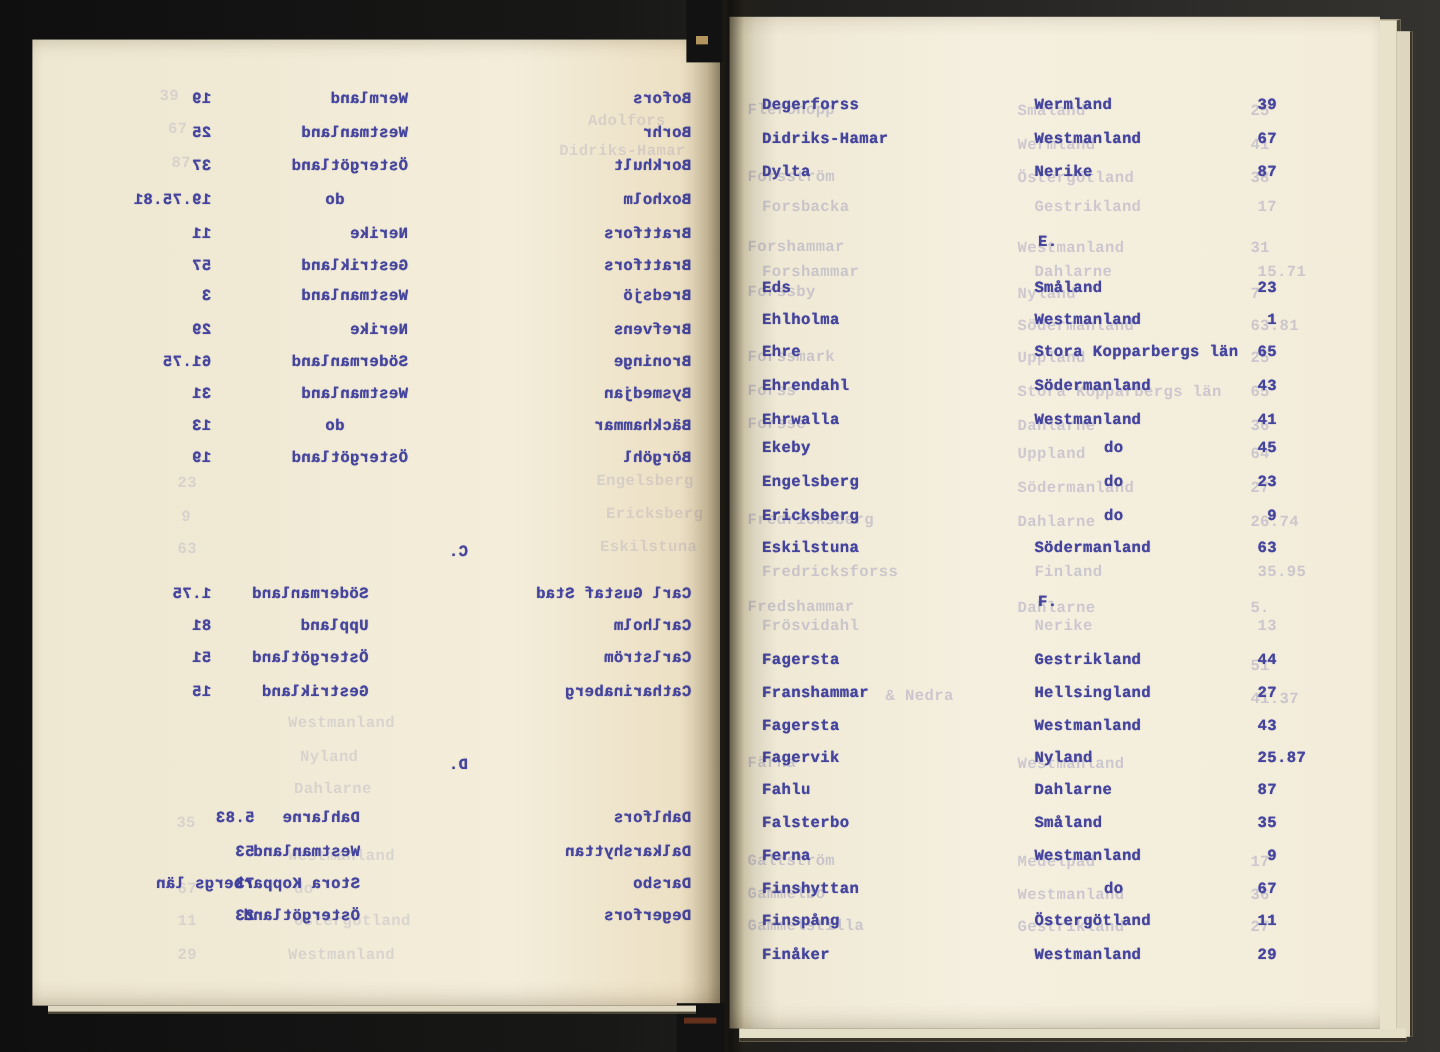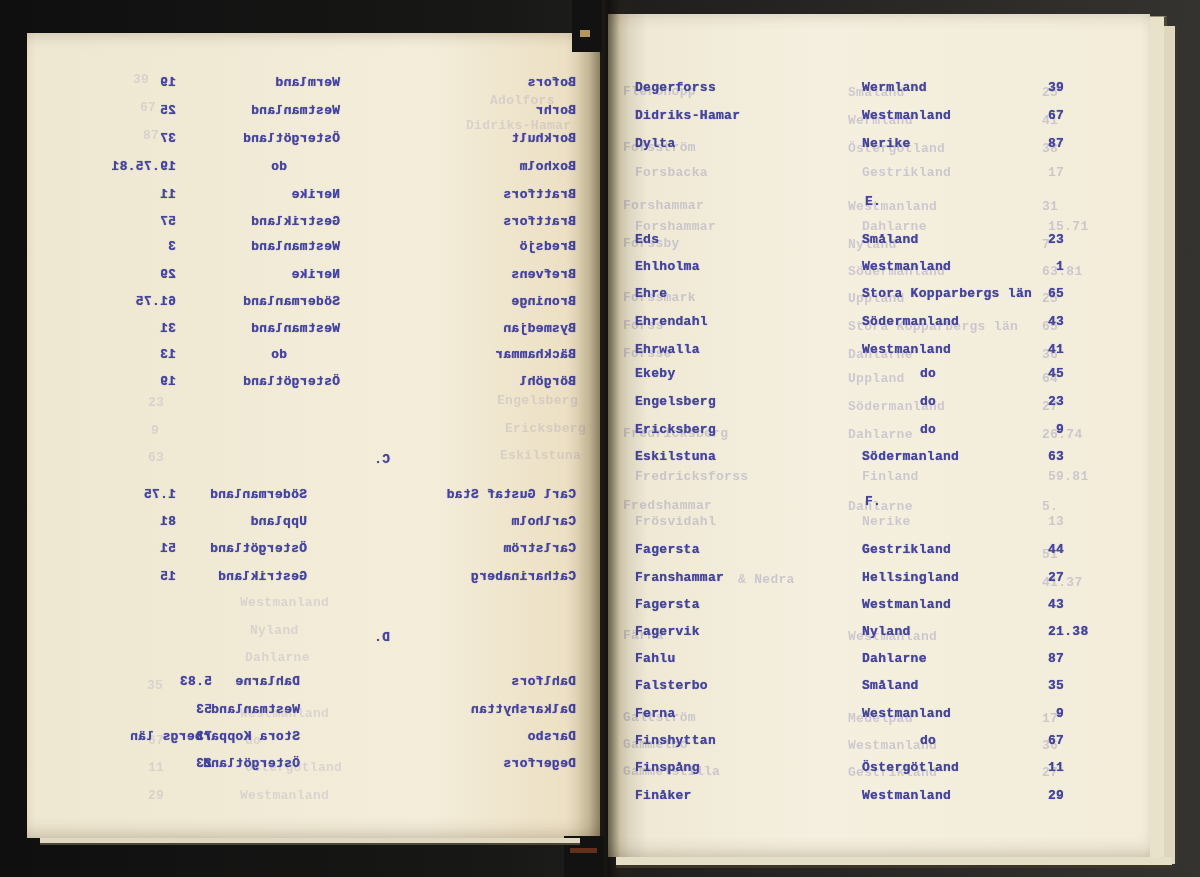--- a/index.html
+++ b/index.html
@@ -278,21 +278,21 @@
           <span class="gcell" style="left: 434px; top: 5px;">26.74</span>
         </div>
         <div class="row" style="top: 435px;">
           <span class="cell" style="left: 27px;">Eskilstuna</span>
           <span class="cell" style="left: 254px;">Södermanland</span>
           <span class="cell" style="left: 440px;">63</span>
         </div>
         <div class="row ghost" style="top: 455px;">
           <span class="cell" style="left: 27px;">Fredricksforss</span>
           <span class="cell" style="left: 254px;">Finland</span>
-          <span class="cell" style="left: 440px;">59.81</span>
+          <span class="cell" style="left: 440px;">35.95</span>
         </div>
         <div class="row" style="top: 480px;">
           <span class="cell" style="left: 257px;">F.</span>
           <span class="gcell" style="left: 15px; top: 4px;">Fredshammar</span>
           <span class="gcell" style="left: 240px; top: 5px;">Dahlarne</span>
           <span class="gcell" style="left: 434px; top: 5px;">5.</span>
         </div>
         <div class="row ghost" style="top: 500px;">
           <span class="cell" style="left: 27px;">Frösvidahl</span>
           <span class="cell" style="left: 254px;">Nerike</span>
@@ -312,21 +312,21 @@
           <span class="gcell" style="left: 434px; top: 5px;">41.37</span>
         </div>
         <div class="row" style="top: 583px;">
           <span class="cell" style="left: 27px;">Fagersta</span>
           <span class="cell" style="left: 254px;">Westmanland</span>
           <span class="cell" style="left: 440px;">43</span>
         </div>
         <div class="row" style="top: 610px;">
           <span class="cell" style="left: 27px;">Fagervik</span>
           <span class="cell" style="left: 254px;">Nyland</span>
-          <span class="cell" style="left: 440px;">21.38</span>
+          <span class="cell" style="left: 440px;">25.87</span>
           <span class="gcell" style="left: 15px; top: 4px;">Färna</span>
           <span class="gcell" style="left: 240px; top: 5px;">Westmanland</span>
         </div>
         <div class="row" style="top: 637px;">
           <span class="cell" style="left: 27px;">Fahlu</span>
           <span class="cell" style="left: 254px;">Dahlarne</span>
           <span class="cell" style="left: 440px;">87</span>
         </div>
         <div class="row" style="top: 664px;">
           <span class="cell" style="left: 27px;">Falsterbo</span>

